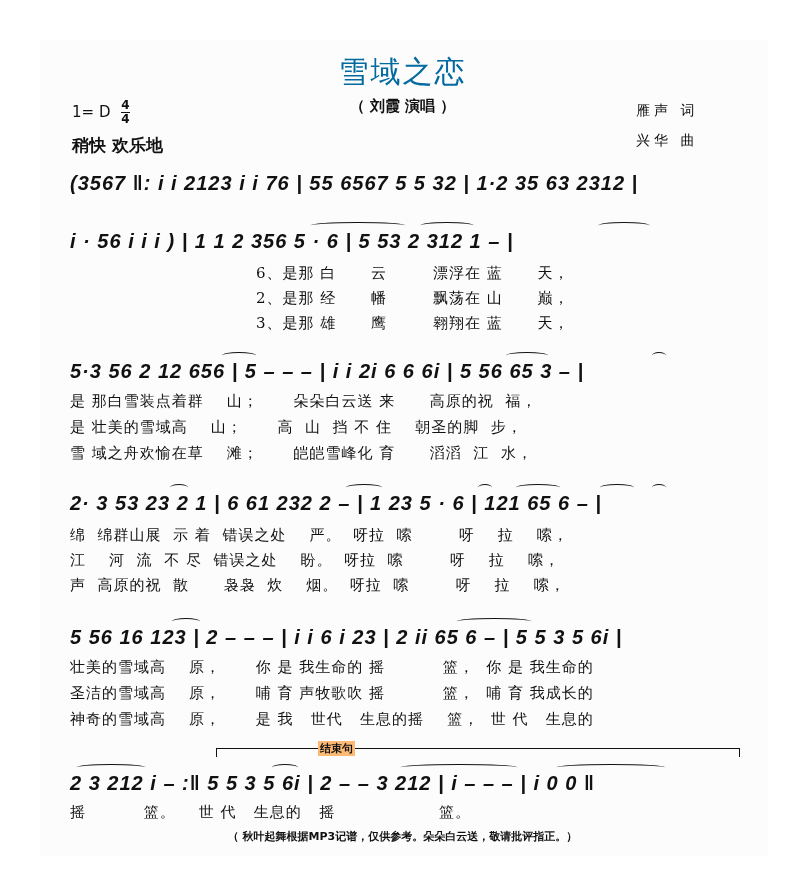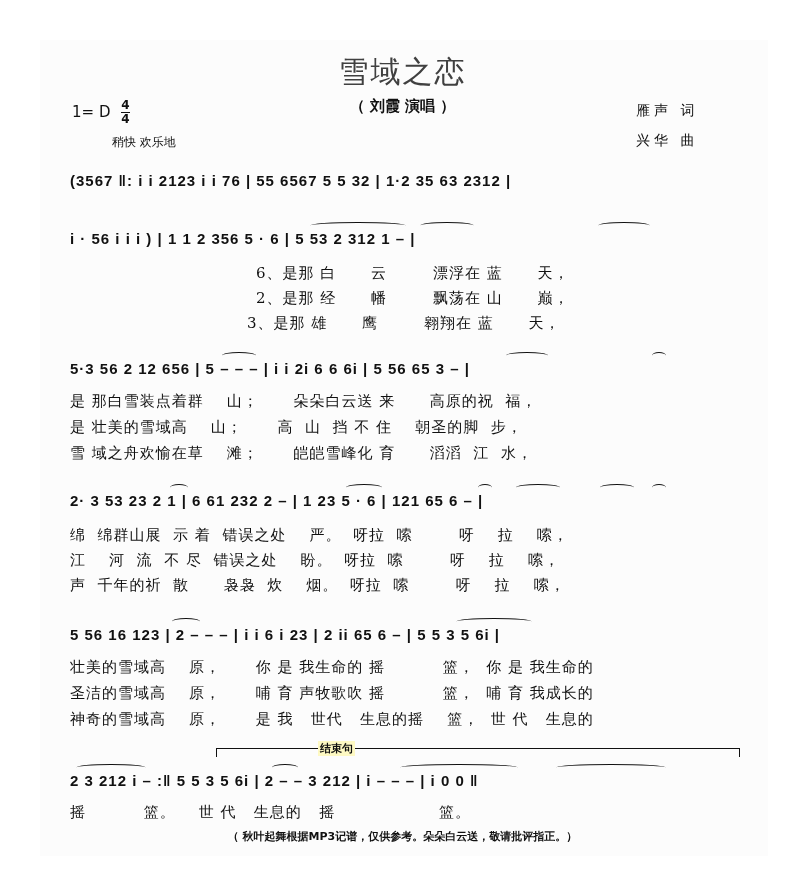--- a/index.html
+++ b/index.html
@@ -1,31 +1,31 @@
 <!DOCTYPE html>
 <html><head>
 <meta charset="utf-8">
 <style>
   html,body{margin:0;padding:0;background:#ffffff;}
   body{width:805px;height:894px;position:relative;overflow:hidden;font-family:"DejaVu Sans","Liberation Sans",sans-serif;color:#111;}
   .panel{position:absolute;left:40px;top:40px;width:728px;height:816px;background:#fcfcfc;}
   .abs{position:absolute;white-space:nowrap;}
-  .title{left:0;width:805px;top:52px;text-align:center;font-size:30px;color:#404040;letter-spacing:2px;font-family:"DejaVu Sans",sans-serif;}
+  .title{left:0;width:805px;top:52px;text-align:center;font-size:30px;color:#0369a1;letter-spacing:2px;font-family:"DejaVu Sans",sans-serif;}
   .singer{left:0;width:805px;top:97px;text-align:center;font-size:15px;font-weight:bold;}
   .key{left:72px;top:100px;font-size:15px;}
   .frac{display:inline-block;vertical-align:middle;text-align:center;font-size:12px;line-height:11px;margin-left:6px;font-weight:bold;}
   .frac span{display:block;}
   .frac .bar{border-top:1px solid #111;margin:1px 0;}
-  .tempo{left:72px;top:134px;font-size:12px;font-weight:normal;margin-left:40px;}
+  .tempo{left:72px;top:134px;font-size:17px;font-weight:bold;}
   .credit{left:636px;font-size:14px;letter-spacing:4px;font-family:"DejaVu Serif",serif;}
-  .row{position:absolute;left:70px;font-size:15px;font-weight:bold;font-family:"Liberation Sans",sans-serif;letter-spacing:1px;}
+  .row{position:absolute;left:70px;font-size:20px;font-weight:bold;font-family:"Liberation Sans",sans-serif;letter-spacing:1px;font-style:italic;}
   .lyr{position:absolute;left:70px;font-size:15px;font-family:"DejaVu Serif",serif;white-space:pre;letter-spacing:1px;}
   .arc{position:absolute;border-top:1.5px solid #111;border-radius:50% 50% 0 0;height:6px;}
   .ending{position:absolute;left:216px;top:748px;width:522px;height:8px;border-top:1px solid #111;border-left:1px solid #111;border-right:1px solid #111;}
-  .ending-label{position:absolute;left:318px;top:741px;font-size:11px;font-weight:bold;background:#fef9c3;padding:0 2px;}
+  .ending-label{position:absolute;left:318px;top:741px;font-size:11px;font-weight:bold;background:#fdba74;padding:0 2px;}
   .note{left:0;width:805px;top:829px;text-align:center;font-size:11px;font-weight:bold;}
 </style>
 </head>
 <body>
 
 <div class="panel"></div>
 
 <div class="abs title">雪域之恋</div>
 <div class="abs singer">（ 刘霞 演唱 ）</div>
 <div class="abs key">
@@ -41,40 +41,40 @@
 <div class="abs credit" style="top:132px">兴华 曲</div>
 
 <div class="row" style="top:172px">(3567 ‖: i i 2123 i i 76 | 55 6567 5 5 32 | 1·2 35 63 2312 |</div>
 
 <div class="arc" style="left:310px;top:222px;width:96px"></div>
 <div class="arc" style="left:420px;top:222px;width:54px"></div>
 <div class="arc" style="left:598px;top:222px;width:52px"></div>
 <div class="row" style="top:230px">i · 56 i i i ) | 1 1 2 356 5 · 6 | 5 53 2 312 1 – |</div>
 <div class="lyr" style="top:264px;left:256px">6、是那 白      云        漂浮在 蓝      天，</div>
 <div class="lyr" style="top:289px;left:256px">2、是那 经      幡        飘荡在 山      巅，</div>
-<div class="lyr" style="top:314px;left:247px">3、是那 雄      鹰        翱翔在 蓝      天，</div>
+<div class="lyr" style="top:314px;left:256px">3、是那 雄      鹰        翱翔在 蓝      天，</div>
 
 <div class="arc" style="left:222px;top:352px;width:34px"></div>
 <div class="arc" style="left:506px;top:352px;width:42px"></div>
 <div class="arc" style="left:652px;top:352px;width:14px"></div>
 <div class="row" style="top:360px">5·3 56 2 12 656 | 5 – – – | i i 2i 6 6 6i | 5 56 65 3 – |</div>
 <div class="lyr" style="top:392px">是 那白雪装点着群    山；      朵朵白云送 来      高原的祝  福，</div>
 <div class="lyr" style="top:418px">是 壮美的雪域高    山；      高  山  挡 不 住    朝圣的脚  步，</div>
 <div class="lyr" style="top:444px">雪 域之舟欢愉在草    滩；      皑皑雪峰化 育      滔滔  江  水，</div>
 
 <div class="arc" style="left:170px;top:484px;width:18px"></div>
 <div class="arc" style="left:346px;top:484px;width:36px"></div>
 <div class="arc" style="left:478px;top:484px;width:14px"></div>
 <div class="arc" style="left:516px;top:484px;width:44px"></div>
 <div class="arc" style="left:600px;top:484px;width:34px"></div>
 <div class="arc" style="left:652px;top:484px;width:14px"></div>
 <div class="row" style="top:492px">2· 3 53 23 2 1 | 6 61 232 2 – | 1 23 5 · 6 | 121 65 6 – |</div>
 <div class="lyr" style="top:526px">绵  绵群山展  示 着  错误之处    严。  呀拉  嗦        呀    拉    嗦，</div>
 <div class="lyr" style="top:551px">江    河  流  不 尽  错误之处    盼。  呀拉  嗦        呀    拉    嗦，</div>
-<div class="lyr" style="top:576px">声  千年的祈  散      袅袅  炊    烟。  呀拉  嗦        呀    拉    嗦，</div>
+<div class="lyr" style="top:576px">声  高原的祝  散      袅袅  炊    烟。  呀拉  嗦        呀    拉    嗦，</div>
 
 <div class="arc" style="left:172px;top:618px;width:28px"></div>
 <div class="arc" style="left:456px;top:618px;width:76px"></div>
 <div class="row" style="top:626px">5 56 16 123 | 2 – – – | i i 6 i 23 | 2 ii 65 6 – | 5 5 3 5 6i |</div>
 <div class="lyr" style="top:658px">壮美的雪域高    原，      你 是 我生命的 摇          篮，  你 是 我生命的</div>
 <div class="lyr" style="top:684px">圣洁的雪域高    原，      哺 育 声牧歌吹 摇          篮，  哺 育 我成长的</div>
 <div class="lyr" style="top:710px">神奇的雪域高    原，      是 我   世代   生息的摇    篮，  世 代   生息的</div>
 
 <div class="ending"></div>
 <div class="abs ending-label">结束句</div>

